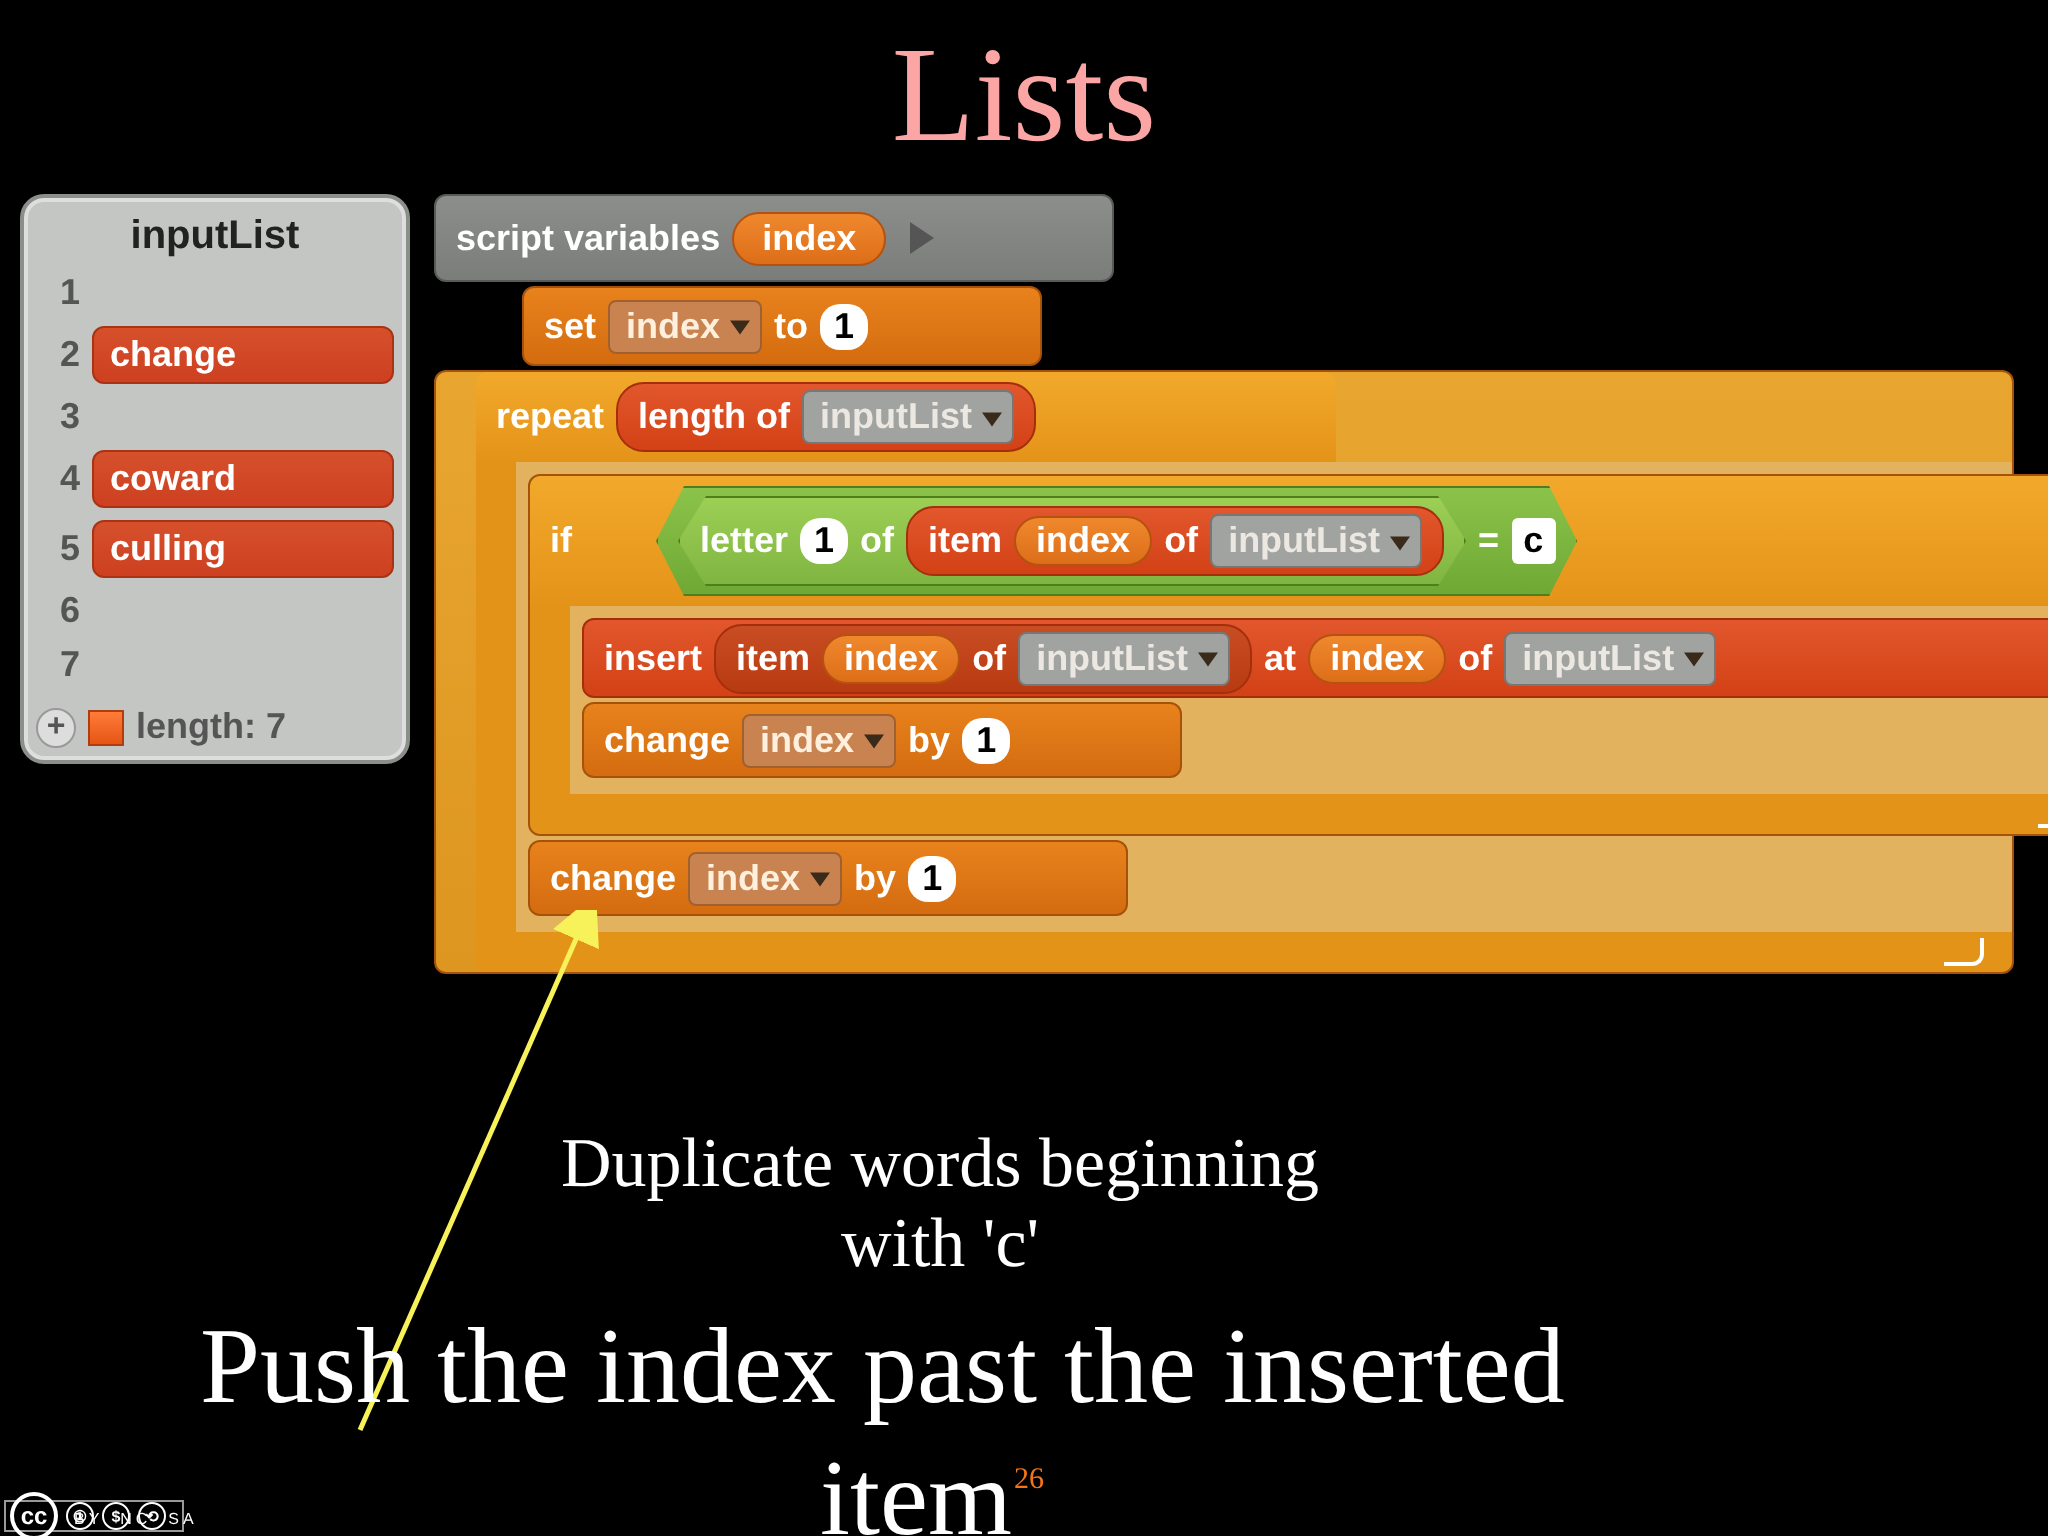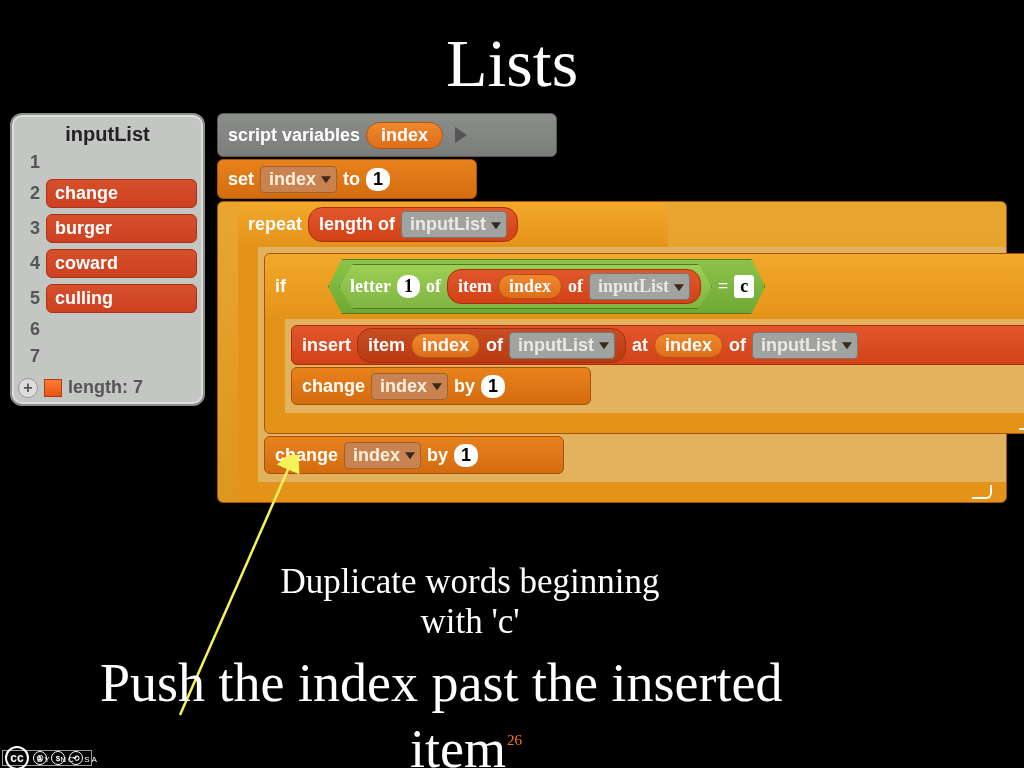--- a/index.html
+++ b/index.html
@@ -5,25 +5,25 @@
   * { box-sizing: border-box; margin: 0; padding: 0; }
   body {
     width: 1024px;
     height: 768px;
     background: #000;
     font-family: Verdana, Arial, sans-serif;
     overflow: hidden;
     position: relative;
   }
   .slide-title {
-    color: #ffffff;
+    color: #fca5a5;
     font-size: 68px;
     font-family: "Times New Roman", serif;
     text-align: center;
-    padding-top: 24px;
+    padding-top: 8px;
     font-weight: normal;
   }
   .content {
     display: flex;
     align-items: flex-start;
     padding: 10px 0 0 10px;
   }
   
   .list-watcher {
     width: 195px;
@@ -182,27 +182,26 @@
     gap: 6px;
   }
   .green-pred {
     background: linear-gradient(#8bc34a, #6fa834);
     border: 1px solid #4e7e1e;
     padding: 4px 10px;
     display: inline-flex;
     align-items: center;
     gap: 6px;
     clip-path: polygon(14px 0, calc(100% - 14px) 0, 100% 50%, calc(100% - 14px) 100%, 14px 100%, 0 50%);
-    font-family: Liberation Serif, serif;
   }
   .sq-slot {
     background: #fff; color: #000; border-radius: 3px;
     padding: 1px 6px; font-weight: bold;
   }
-  .set-block { width: 260px; height: 40px;}
+  .set-block { width: 260px; height: 40px; margin-left: 44px;}
   .repeat-block { width: 420px; padding-left: 20px; }
   .if-block { width: 790px; }
   .insert-block { width: 770px; height: 40px;}
   .change-block { width: 300px; height:38px;}
   .change-block2 { width: 300px; height:38px;}
   .stack { display:flex; flex-direction: column; gap: 0px; justify-content: space-between;}
   .stack > * { margin-bottom: 2px;}
 
   
   .caption1 {
@@ -278,21 +277,20 @@
     <div class="list-items">
       <div class="list-row">
           <span class="list-num">1</span>
         </div>
       <div class="list-row">
           <span class="list-num">2</span>
           <span class="list-cell">change</span>
         </div>
       <div class="list-row">
           <span class="list-num">3</span>
-          <span class="list-cell">burger</span>
         </div>
       <div class="list-row">
           <span class="list-num">4</span>
           <span class="list-cell">coward</span>
         </div>
       <div class="list-row">
           <span class="list-num">5</span>
           <span class="list-cell">culling</span>
         </div>
       <div class="list-row">

